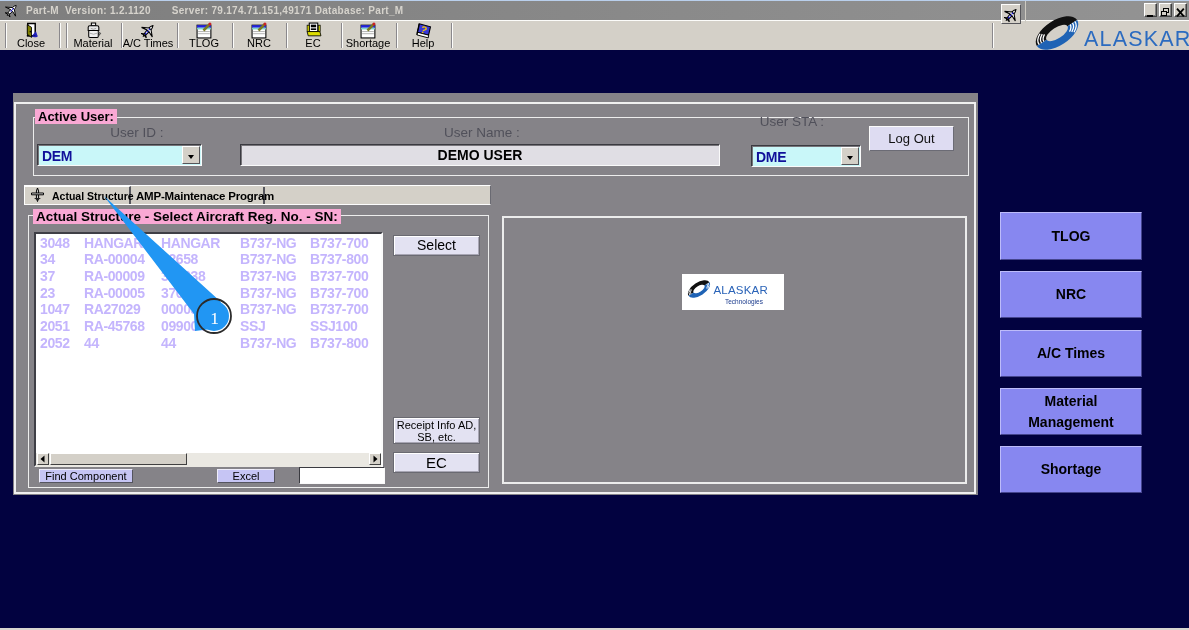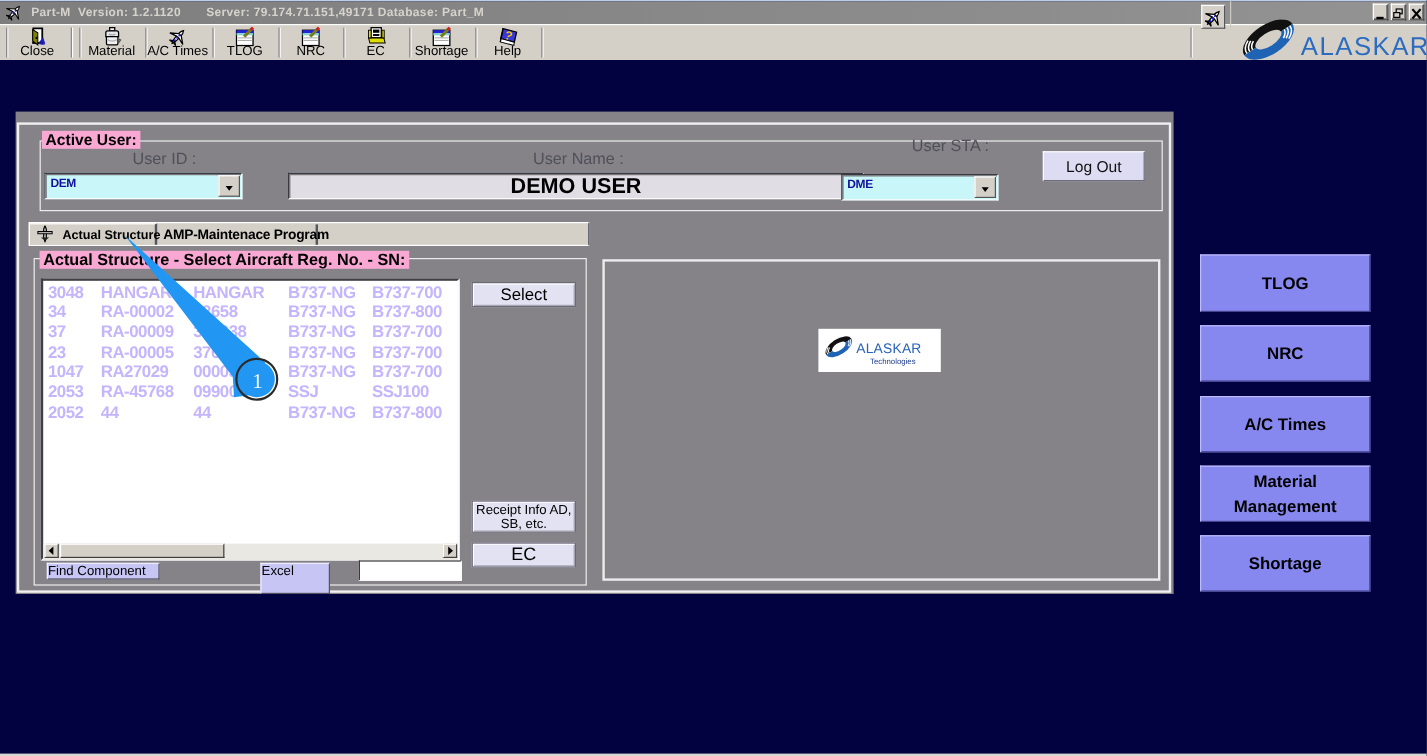--- a/index.html
+++ b/index.html
@@ -14,26 +14,26 @@
 .tb{top:0;width:54px;height:30px;text-align:center}
 .tb .lbl{position:absolute;left:0;right:0;top:17px;font-size:11px;color:#000}
 .tb svg{position:absolute;top:2px;left:50%;margin-left:-8px}
 .sep{top:23px;height:25px;width:2px;border-left:1px solid #8a888c;border-right:1px solid #fdfdfb}
 #planebtn{left:1001px;top:4px;width:20px;height:20px;background:#d4d0c8;border:1px solid;border-color:#fdfdfb #55555a #55555a #fdfdfb}
 #panel{left:13px;top:93px;width:965px;height:402px;background:#858388}
 #innerborder{left:14px;top:102px;width:962px;height:392px;border:2px solid #f0f0f0}
 .groupbox{border:1.5px solid #ededed}
 .glabel{background:#f9a8d4;font-weight:bold;color:#000;padding:0 3px}
 .combo{background:#c9f7f9;border:1px solid;border-color:#3a3a40 #fafafa #fafafa #3a3a40;box-shadow:inset 1px 1px 0 #77757a}
-.combo .val{position:absolute;left:4px;top:2.5px;font-size:10px;font-weight:bold;color:#10109a;letter-spacing:-.3px}
+.combo .val{position:absolute;left:4px;top:2.5px;font-size:14px;font-weight:bold;color:#10109a;letter-spacing:-.3px}
 .dd{position:absolute;right:1px;top:1px;bottom:1px;width:18px;background:#d4d0c8;border:1px solid;border-color:#ffffff #55555a #55555a #ffffff}
 .dd:after{content:"";position:absolute;left:4.5px;top:8px;border:3.8px solid transparent;border-top:4.8px solid #000}
 .graylbl{font-size:13.5px;color:#50505a;text-align:center}
 .btn3d{background:#e3e2f2;border:1px solid #6a6a72;box-shadow:inset 1px 1px 0 #ffffff,inset -1px -1px 0 #a8a6b4;text-align:center;color:#000}
-.smallbtn{background:#c6c5f4;border:1px solid;border-color:#eeedfa #54545e #54545e #eeedfa;font-size:11px;color:#000}
+.smallbtn{background:#c6c5f4;border:1px solid;border-color:#eeedfa #54545e #54545e #eeedfa;text-align:center;font-size:11px;color:#000}
 #listbox{left:34px;top:232px;width:349px;height:235px;background:#fff;border:2px solid;border-color:#3f3f46 #fbfbfb #fbfbfb #3f3f46}
 .lrow{position:absolute;left:0;width:349px;height:17px;font-size:14px;font-weight:bold;color:#c4b5fd;letter-spacing:-.4px;white-space:pre}
 .lrow span{position:absolute;top:0}
 .c1{left:4px}.c2{left:48px}.c3{left:125px}.c4{left:204px}.c5{left:274px}
 #navcol .navbtn{position:absolute;left:1000px;width:142px;background:#8787f0;border:1px solid;border-color:#bdbcfa #45458e #45458e #bdbcfa;color:#000;font-weight:bold;font-size:14px;text-align:center}
 #bottomline{left:0;top:628px;width:1189px;height:2px;background:#d8d6d0}
 .tabstrip{left:24px;top:185px;width:467px;height:20px;background:#d4d0c8;border:1px solid;border-color:#ffffff #6a6a72 #fdfdfd #ffffff}
 </style>
 </head>
 <body>
@@ -198,22 +198,22 @@
 
 <div class="abs groupbox" style="left:33px;top:117px;width:936px;height:59px"></div>
 <div class="abs glabel" style="left:35px;top:109px;font-size:13px">Active User:</div>
 <div class="abs graylbl" style="left:97px;top:125px;width:80px">User ID :</div>
 <div class="abs graylbl" style="left:432px;top:125px;width:100px">User Name :</div>
 <div class="abs graylbl" style="left:742px;top:114px;width:100px">User STA :</div>
 <div class="abs combo" style="left:37px;top:144px;width:165px;height:22px">
     <span class="val">DEM</span>
     <span class="dd"></span>
   </div>
-<div class="abs" style="left:240px;top:144px;width:480px;height:22px;background:#e0dee4;border:1px solid;border-color:#3a3a40 #fafafa #fafafa #3a3a40;box-shadow:inset 1px 1px 0 #77757a;text-align:center;font-size:18px;font-weight:bold;line-height:20px;color:#000">DEMO USER</div>
-<div class="abs combo" style="left:701px;top:145px;width:131px;height:22px">
+<div class="abs" style="left:240px;top:144px;width:480px;height:22px;background:#e0dee4;border:1px solid;border-color:#3a3a40 #fafafa #fafafa #3a3a40;box-shadow:inset 1px 1px 0 #77757a;text-align:center;font-size:14px;font-weight:bold;line-height:20px;color:#000">DEMO USER</div>
+<div class="abs combo" style="left:751px;top:145px;width:110px;height:22px">
     <span class="val">DME</span>
     <span class="dd"></span>
   </div>
 <div class="abs" style="left:869px;top:126px;width:85px;height:25px;background:#dedcf2;border:1px solid;border-color:#fbfbfb #6b6b75 #6b6b75 #fbfbfb;text-align:center;font-size:13px;line-height:23px;color:#111">Log Out</div>
 
 <div class="abs tabstrip"></div>
 <div class="abs" style="left:24px;top:186px;width:107px;height:18px;border-top:1px solid #ffffff;border-left:1px solid #ffffff;border-right:2px solid #55555c;background:#d4d0c8"></div>
 <svg class="abs" style="left:31px;top:188px" width="13" height="14" viewBox="0 0 13 14">
   <path d="M6.5 0 L7.6 3 L7.6 10 L6.5 13.5 L5.4 10 L5.4 3 Z" fill="#ccc" stroke="#000" stroke-width="1"></path>
   <path d="M0.5 5 L12.5 5 L12.5 6.8 L0.5 6.8 Z" fill="#eee" stroke="#000" stroke-width="1"></path>
@@ -223,41 +223,41 @@
 <div class="abs" style="left:133px;top:187px;width:132px;height:17px;border-right:2px solid #55555c"></div>
 <div class="abs" style="left:136px;top:189.5px;font-size:11.5px;font-weight:bold;letter-spacing:-.2px">AMP-Maintenace Program</div>
 
 <div class="abs groupbox" style="left:28px;top:215px;width:461px;height:273px"></div>
 <div class="abs glabel" style="left:33px;top:208.5px;font-size:13.5px">Actual Structure - Select Aircraft Reg. No. - SN:</div>
 
 <div class="abs" id="listbox"></div>
 <div class="abs" style="left:36px;top:453px;width:345px;height:14px;background:#eae8e2"></div>
 <div class="lrow" style="left:34px;top:234.5px"><span class="c1" style="position:absolute"></span></div>
 <div class="abs lrow" style="left:36px;top:234.5px"><span class="c1">3048</span><span class="c2">HANGAR</span><span class="c3">HANGAR</span><span class="c4">B737-NG</span><span class="c5">B737-700</span></div>
-<div class="abs lrow" style="left:36px;top:251.2px"><span class="c1">34</span><span class="c2">RA-00002</span><span class="c3">32658</span><span class="c4">B737-NG</span><span class="c5">B737-800</span></div>
+<div class="abs lrow" style="left:36px;top:251.2px"><span class="c1">34</span><span class="c2">RA-00004</span><span class="c3">32658</span><span class="c4">B737-NG</span><span class="c5">B737-800</span></div>
 <div class="abs lrow" style="left:36px;top:267.9px"><span class="c1">37</span><span class="c2">RA-00009</span><span class="c3">300938</span><span class="c4">B737-NG</span><span class="c5">B737-700</span></div>
 <div class="abs lrow" style="left:36px;top:284.5px"><span class="c1">23</span><span class="c2">RA-00005</span><span class="c3">37045</span><span class="c4">B737-NG</span><span class="c5">B737-700</span></div>
 <div class="abs lrow" style="left:36px;top:301.2px"><span class="c1">1047</span><span class="c2">RA27029</span><span class="c3">00003</span><span class="c4">B737-NG</span><span class="c5">B737-700</span></div>
-<div class="abs lrow" style="left:36px;top:317.9px"><span class="c1">2053</span><span class="c2">RA-45768</span><span class="c3">099004</span><span class="c4">SSJ</span><span class="c5">SSJ100</span></div>
+<div class="abs lrow" style="left:36px;top:317.9px"><span class="c1">2051</span><span class="c2">RA-45768</span><span class="c3">099004</span><span class="c4">SSJ</span><span class="c5">SSJ100</span></div>
 <div class="abs lrow" style="left:36px;top:334.5px"><span class="c1">2052</span><span class="c2">44</span><span class="c3">44</span><span class="c4">B737-NG</span><span class="c5">B737-800</span></div>
 
 <div class="abs" style="left:37px;top:453px;width:12px;height:12px;background:#d4d0c8;border:1px solid;border-color:#fff #404040 #404040 #fff">
     <svg width="10" height="10" style="display:block">
       <polygon points="6.5,1.5 2.5,5 6.5,8.5" fill="#000"></polygon>
     </svg>
   </div>
 <div class="abs" style="left:369px;top:453px;width:12px;height:12px;background:#d4d0c8;border:1px solid;border-color:#fff #404040 #404040 #fff">
     <svg width="10" height="10" style="display:block">
       <polygon points="3.5,1.5 7.5,5 3.5,8.5" fill="#000"></polygon>
     </svg>
   </div>
 <div class="abs" style="left:50px;top:453px;width:137px;height:12px;background:#d4d0c8;border:1px solid;border-color:#fff #404040 #404040 #fff"></div>
 
 <div class="abs smallbtn" style="left:39px;top:469px;width:94px;height:14px;line-height:12px">Find Component</div>
-<div class="abs smallbtn" style="left:217px;top:469px;width:58px;height:26px;line-height:12px">Excel</div>
+<div class="abs smallbtn" style="left:217px;top:469px;width:58px;height:14px;line-height:12px">Excel</div>
 <div class="abs" style="left:299px;top:467px;width:86px;height:17px;background:#fff;border:1px solid;border-color:#3a3a40 #fafafa #fafafa #3a3a40"></div>
 
 <div class="abs btn3d" style="left:393px;top:235px;width:87px;height:21px;font-size:14px;line-height:19px">Select</div>
 <div class="abs btn3d" style="left:393px;top:417px;width:87px;height:27px;font-size:11px;line-height:12px;padding-top:1px">Receipt Info AD,<br>SB, etc.</div>
 <div class="abs btn3d" style="left:393px;top:452px;width:87px;height:21px;font-size:15px;line-height:19px">EC</div>
 
 <div class="abs groupbox" style="left:502px;top:216px;width:465px;height:268px;border-width:2px;border-color:#ececec"></div>
 
 <div class="abs" style="left:682px;top:274px;width:102px;height:36px;background:#fff"></div>
 <svg class="abs" style="left:684px;top:277px" width="100" height="32" viewBox="0 0 100 32">

